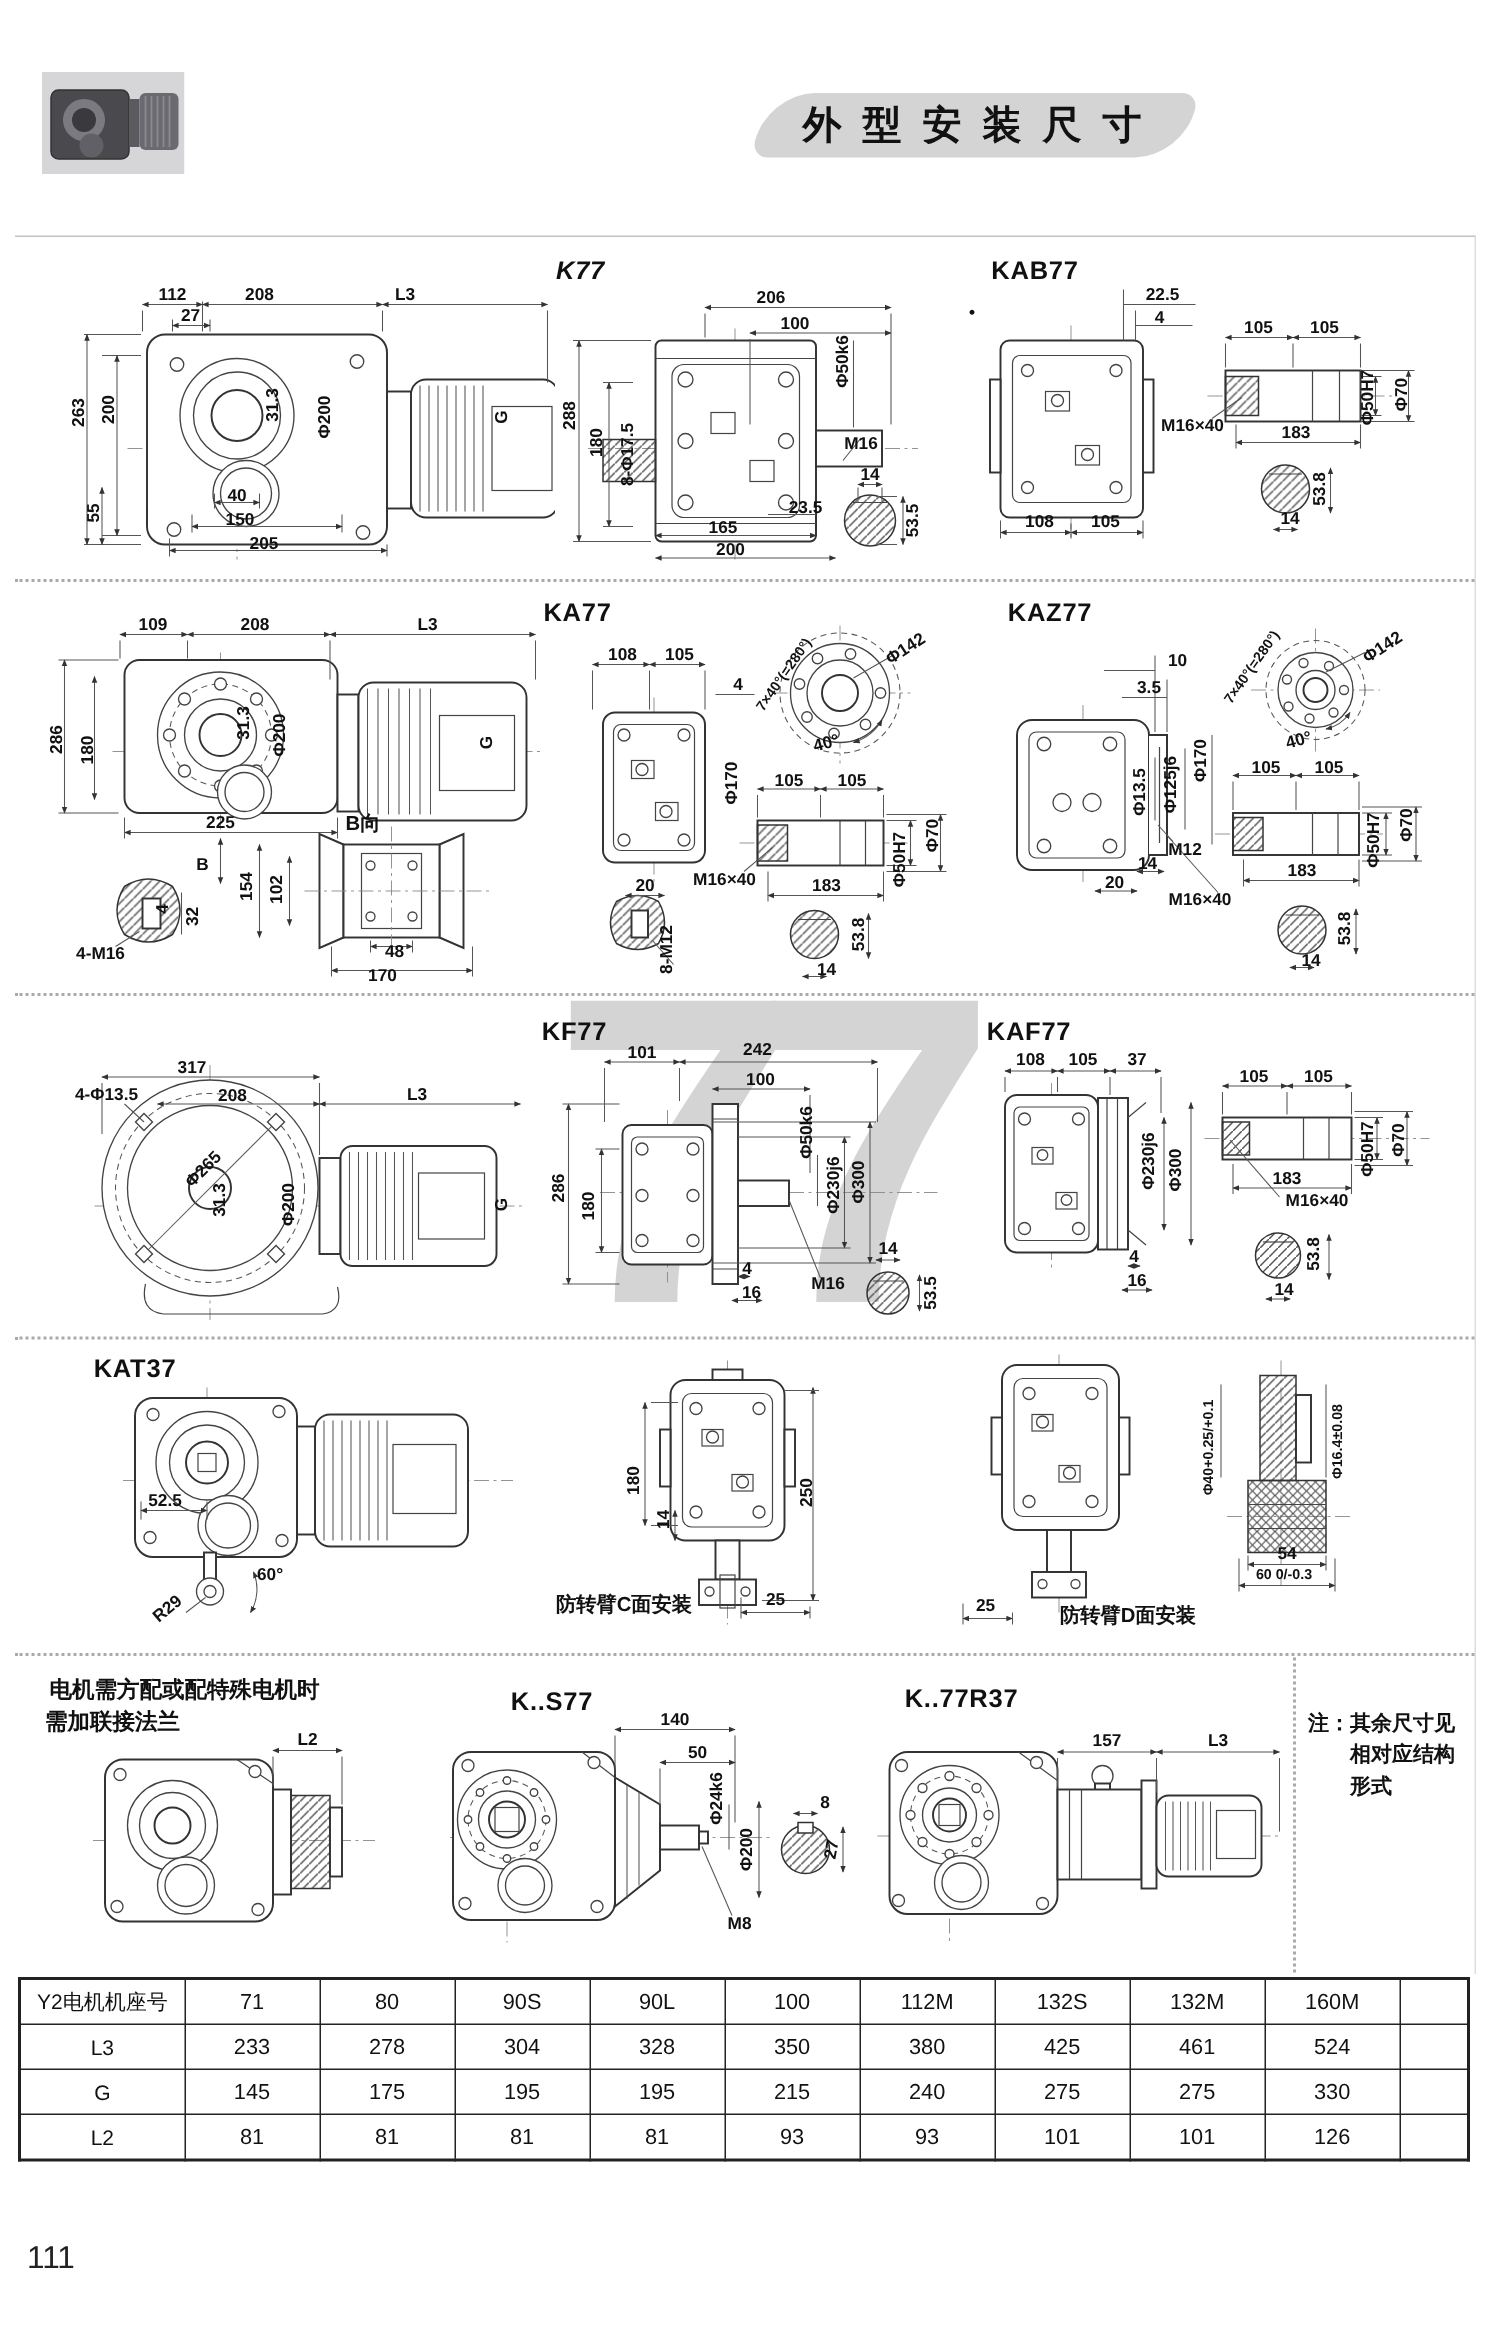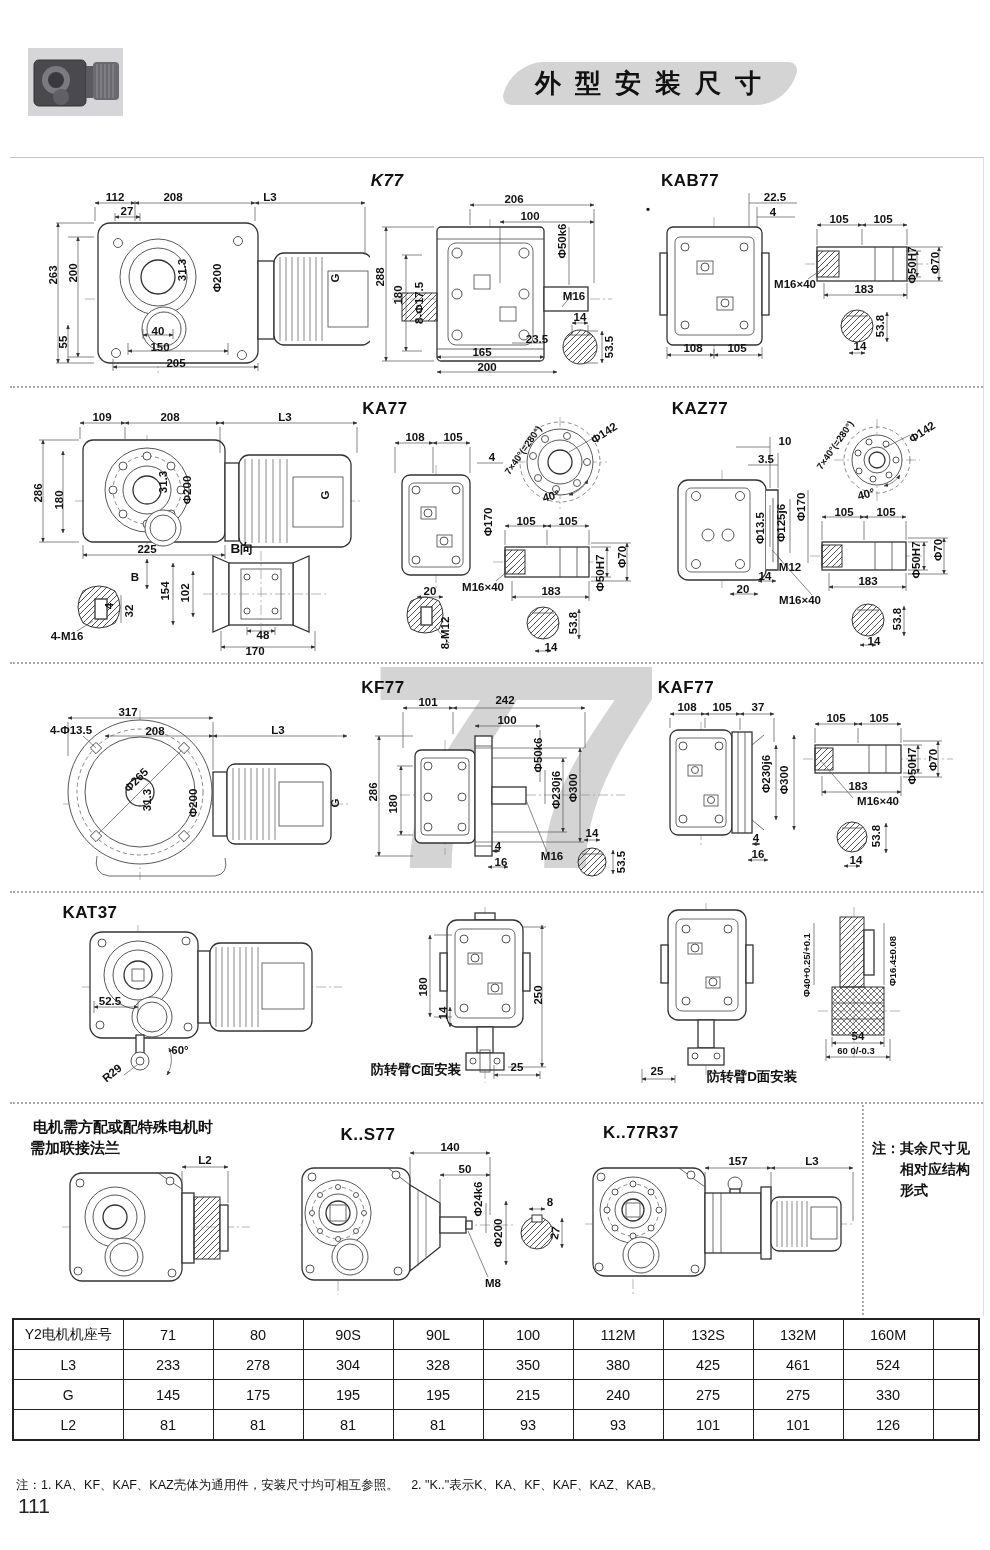--- a/index.html
+++ b/index.html
@@ -903,16 +903,15 @@
           <td colspan="2">93</td>
           <td colspan="2">93</td>
           <td colspan="2">101</td>
           <td colspan="2">101</td>
           <td colspan="2">126</td>
           <td colspan="1"></td>
         </tr>
       </tbody>
   </table>
 
-  <div class="footnote">注：1. KA、KF、KAF、KAZ壳体为通用件，安装尺寸均可相互参照。　2. "K.."表示K、KA、KF、KAF、KAZ、KAB。</div>
   <div class="page-number">111</div>
 
 </div>
 
 </body></html>

